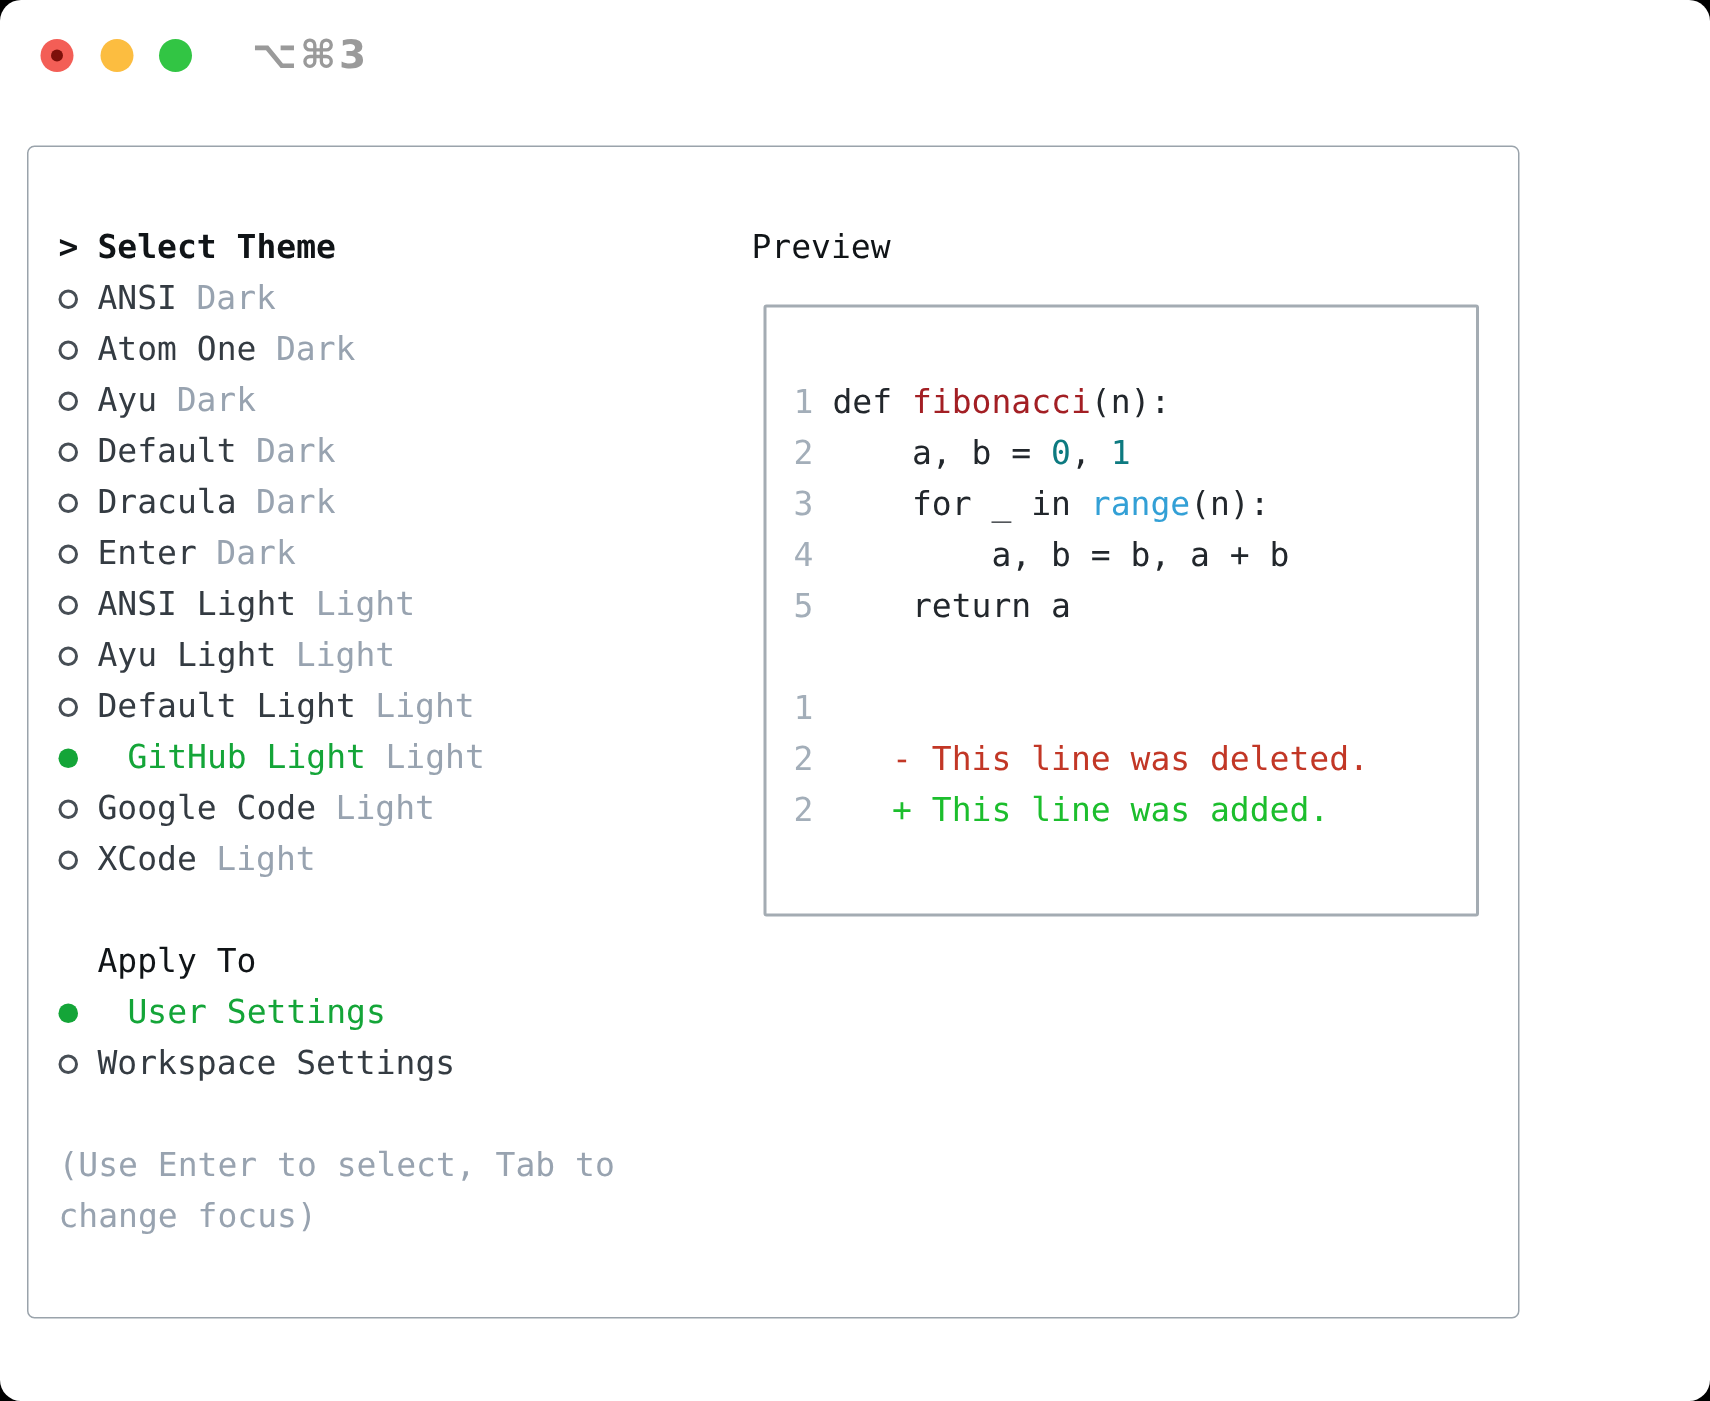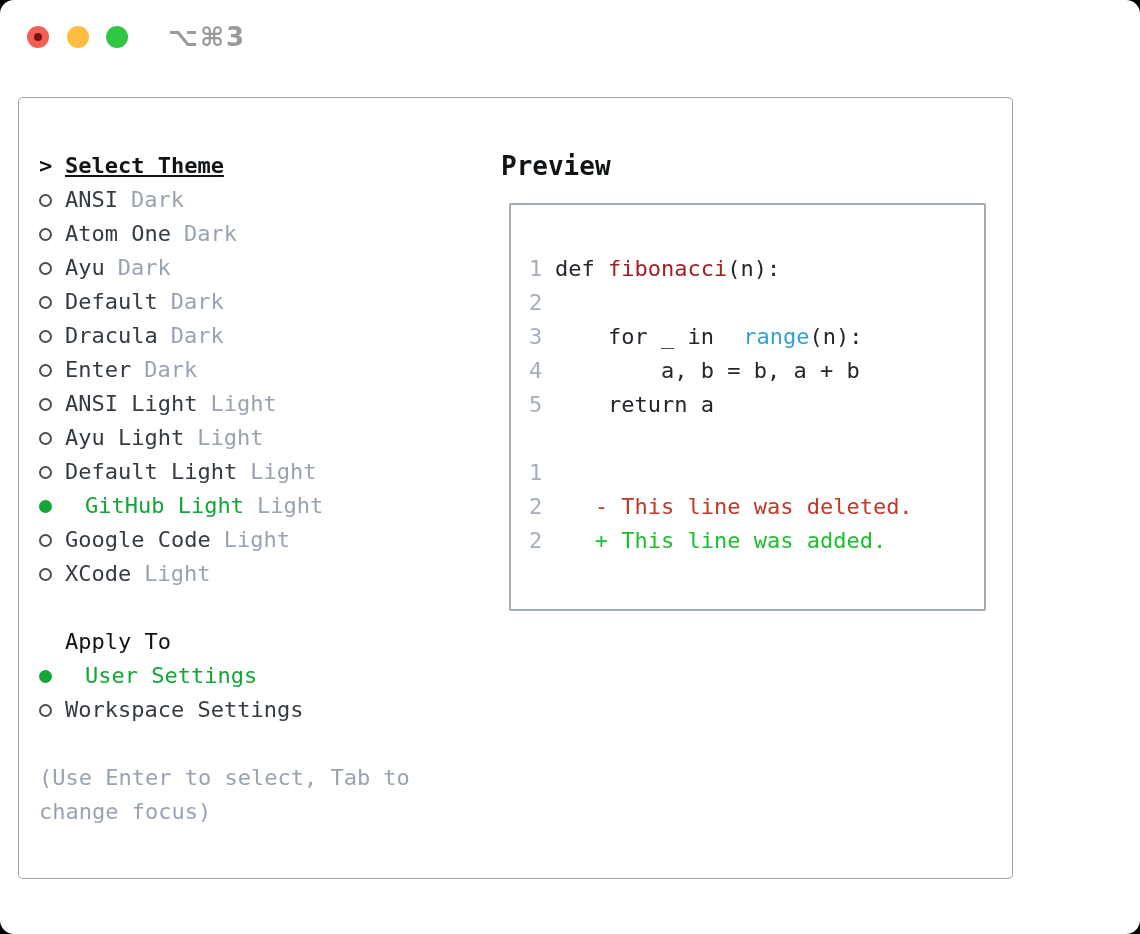--- a/index.html
+++ b/index.html
@@ -15,43 +15,43 @@
   .tl.green{left:106px;background:var(--traffic_green);}
   .shortcut{position:absolute;left:168px;top:22px;font-family:"DejaVu Sans",sans-serif;
             font-weight:bold;font-size:26px;letter-spacing:2px;color:var(--shortcut_gray);}
   
   .panel{position:absolute;left:18px;top:97px;width:995px;height:782px;box-sizing:border-box;
          border:1.5px solid var(--panel_border);border-radius:5px;background:#fff;}
   .select-col{position:absolute;left:20px;top:51px;width:450px;font-size:22px;line-height:34px;}
   .row{display:flex;align-items:center;height:34px;white-space:pre;}
   .slot{display:inline-block;width:26px;flex:0 0 26px;}
   .prefix{font-weight:bold;color:var(--header_text);}
-  .htext{font-weight:bold;color:var(--header_text);text-decoration:underline;}
+  .htext{font-weight:bold;color:var(--header_text);}
   .marker{display:inline-block;width:13px;height:13px;box-sizing:border-box;border-radius:50%;
           border:2px solid #474e55;}
   .marker.sel{border:none;background:var(--select_green);}
   .tname{color:var(--item_text);}
   .tname.sel{color:var(--select_green);margin-left:20px;}
   .tvariant{color:var(--muted);margin-left:13px;}
   .apply-label{color:var(--header_text);}
   .spacer{height:34px;}
   .help{color:var(--muted);}
   
-  .preview-title{position:absolute;left:482px;top:51px;font-size:26px;line-height:34px;
-                 font-weight:bold;color:var(--header_text);}
+  .preview-title{position:absolute;left:482px;top:51px;font-size:22px;line-height:34px;
+                 font-weight:normal;color:var(--header_text);}
   .preview-box{position:absolute;left:490px;top:105px;width:477px;height:408px;box-sizing:border-box;
                border:2px solid var(--box_border);border-radius:2px;background:#fff;
                padding:47px 0 0 18px;overflow:hidden;}
   .cl{display:flex;height:34px;font-size:22px;line-height:34px;white-space:pre;}
   .ln{display:inline-block;width:13px;flex:0 0 13px;margin-right:13px;color:var(--line_number);}
   .ct{white-space:pre;}
   .tk-code{color:var(--code_text);}
   .tk-func{color:var(--func_red);}
   .tk-num{color:var(--num_teal);}
-  .tk-builtin{color:var(--builtin_blue);margin-left:16px;}
+  .tk-builtin{color:var(--builtin_blue);}
   .tk-context{color:var(--context_gray);}
   .tk-deleted{color:var(--diff_red);}
   .tk-added{color:var(--diff_green);text-align:right;}
 </style>
 </head>
 <body>
 
 <div class="window">
 
   <div class="titlebar">
@@ -104,21 +104,21 @@
         <div>(Use Enter to select, Tab to</div>
         <div>change focus)</div>
       </div>
     </div>
 
     <div class="preview-title">Preview</div>
 
     <div class="preview-box">
       <div id="code-lines">
           <div class="cl"><span class="ln">1</span><span class="ct"><span class="tk-code">def </span><span class="tk-func">fibonacci</span><span class="tk-code">(n):</span></span></div>
-          <div class="cl"><span class="ln">2</span></div>
+          <div class="cl"><span class="ln">2</span><span class="ct"><span class="tk-code">    a, b = </span><span class="tk-num">0</span><span class="tk-code">, </span><span class="tk-num">1</span></span></div>
           <div class="cl"><span class="ln">3</span><span class="ct"><span class="tk-code">    for _ in </span><span class="tk-builtin">range</span><span class="tk-code">(n):</span></span></div>
           <div class="cl"><span class="ln">4</span><span class="ct"><span class="tk-code">        a, b = b, a + b</span></span></div>
           <div class="cl"><span class="ln">5</span><span class="ct"><span class="tk-code">    return a</span></span></div>
           <div class="cl"><span class="ln"></span><span class="ct"></span></div>
           <div class="cl"><span class="ln">1</span></div>
           <div class="cl"><span class="ln">2</span><span class="ct"><span class="tk-deleted">   - This line was deleted.</span></span></div>
           <div class="cl"><span class="ln">2</span><span class="ct"><span class="tk-added">   + This line was added.</span></span></div>
         </div>
     </div>
 

